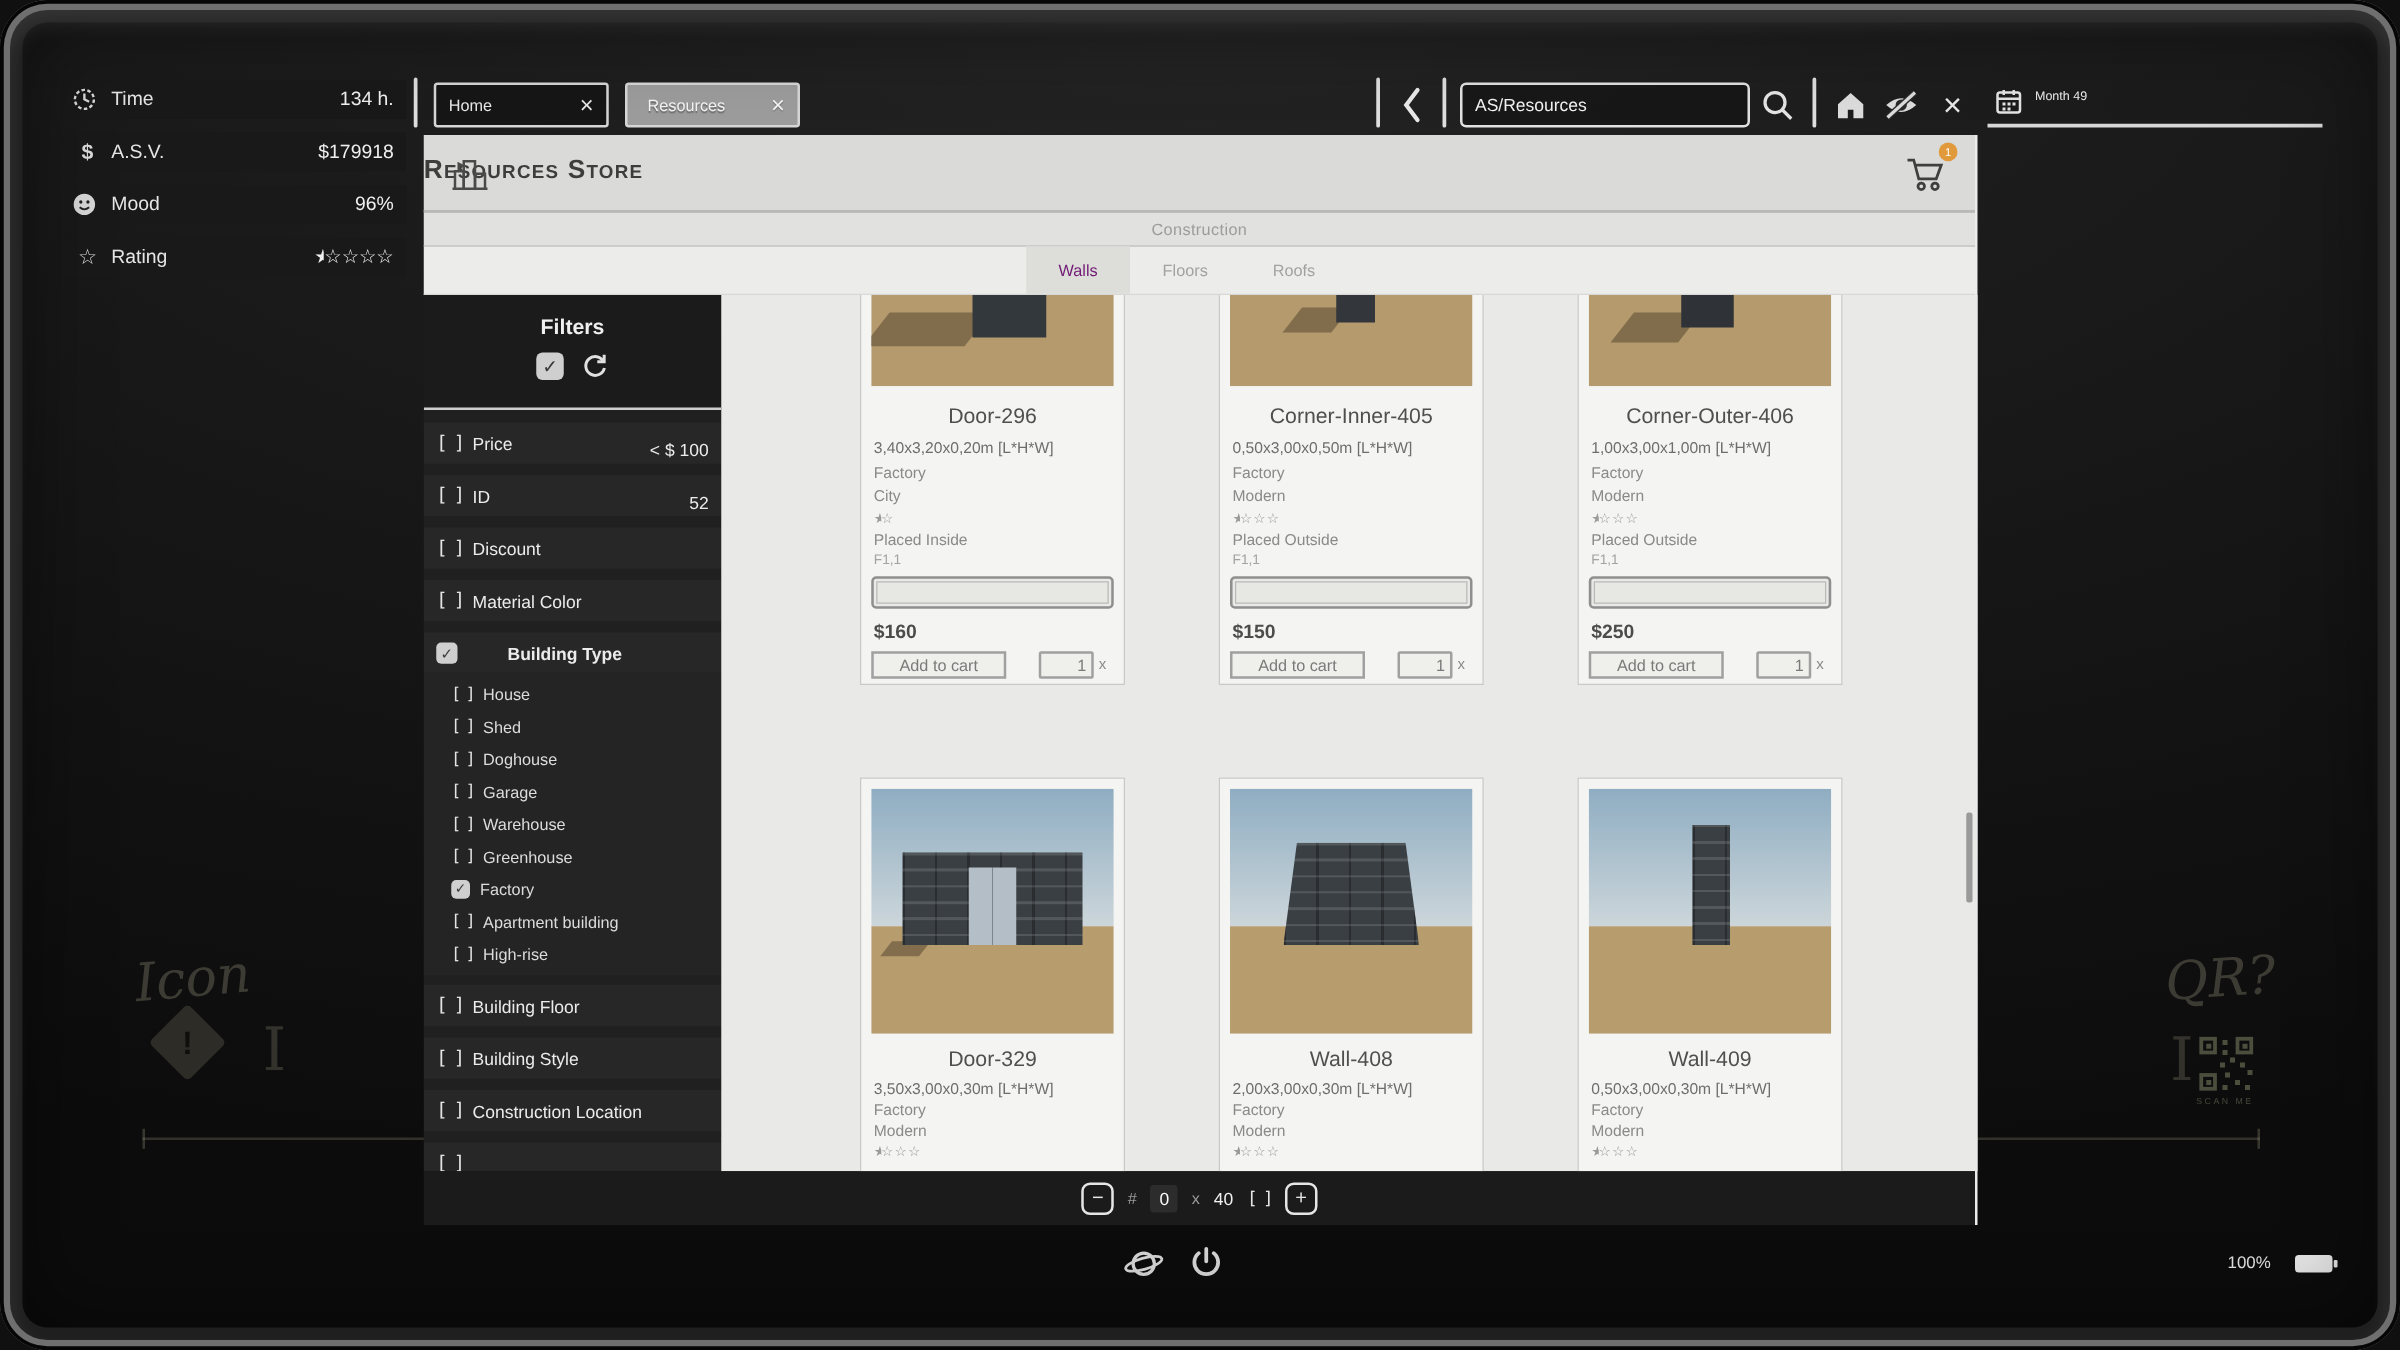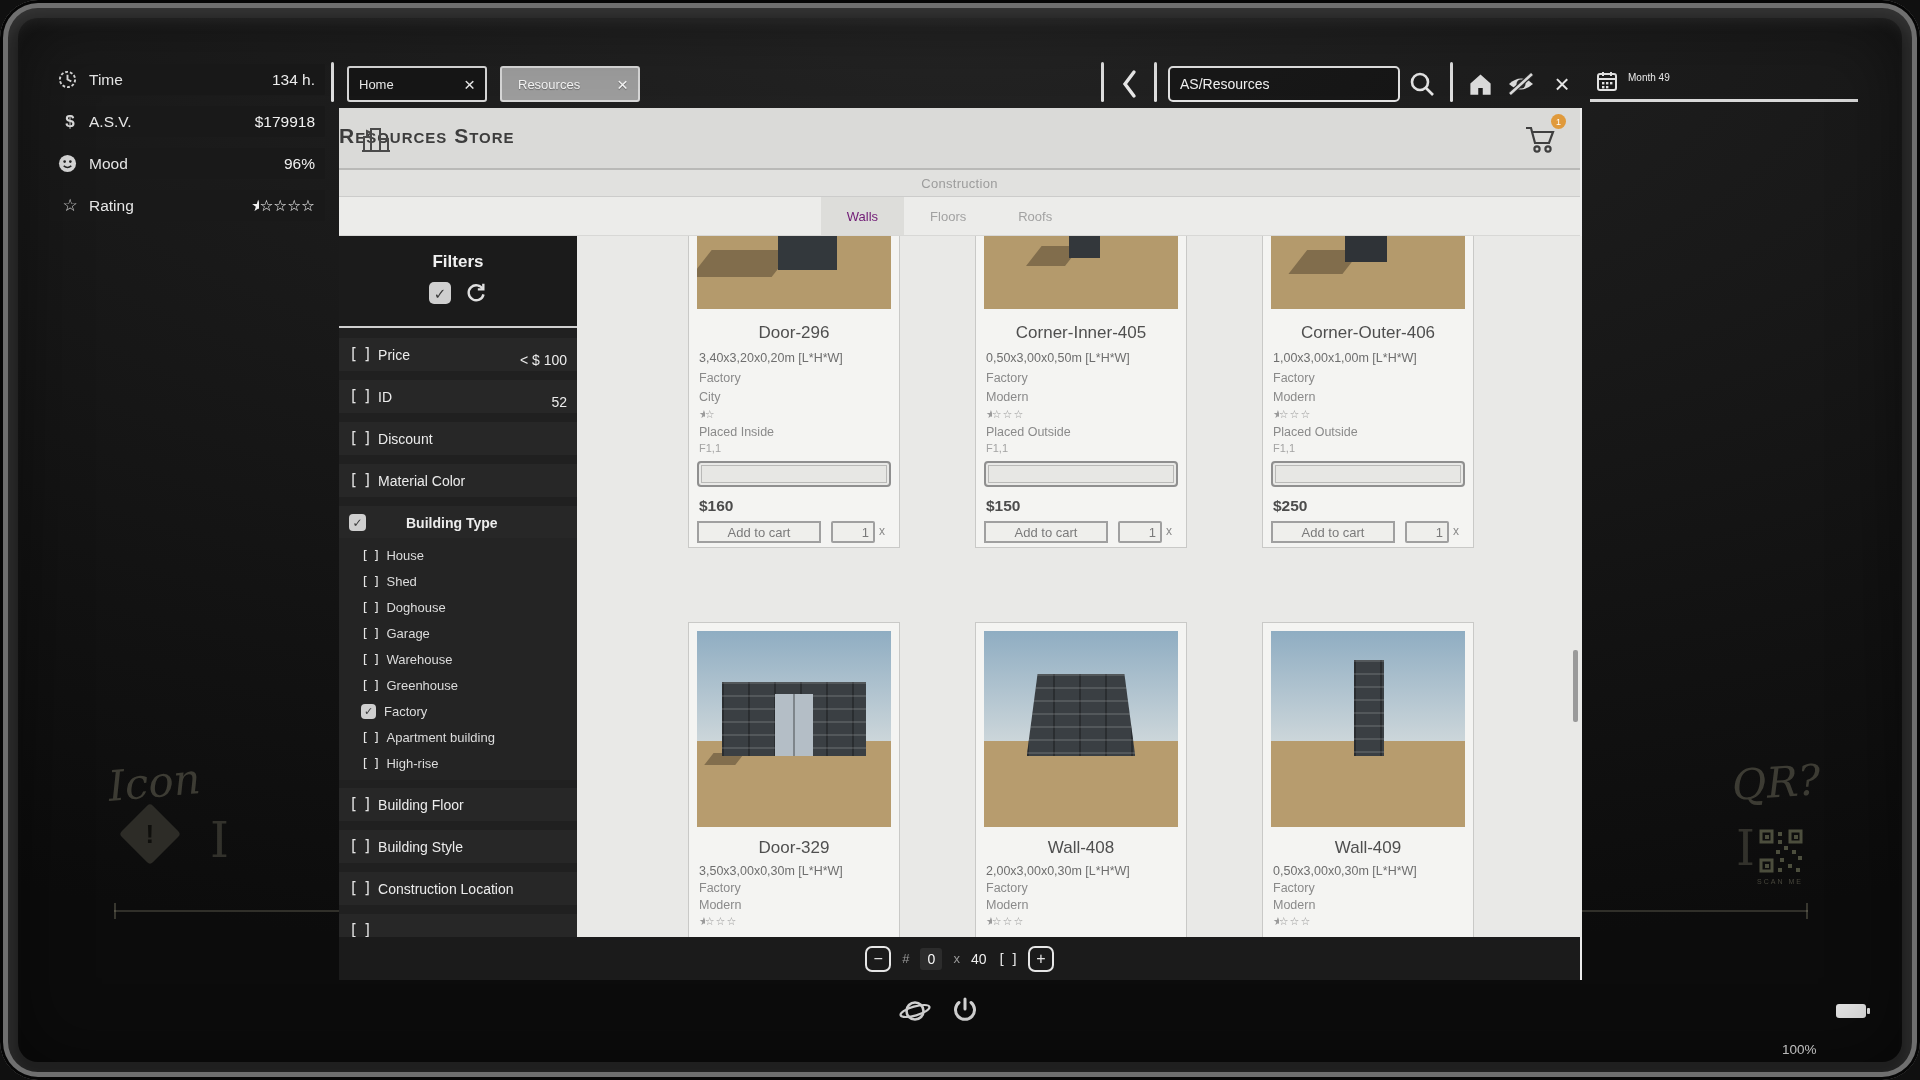--- a/index.html
+++ b/index.html
@@ -91,21 +91,21 @@
   .r1 .p-name{top:218px;} .r2 .p-name{top:215px;}
   .p-line{position:absolute;left:10px;right:6px;font-size:12.5px;color:#8a8a8a;white-space:nowrap;}
   .p-dims{color:#6e6e6e;}
   .r1 .p-dims{top:246px;} .r1 .p-type{top:266px;} .r1 .p-style{top:285px;}
   .r1 .p-stars{top:303px;} .r1 .p-place{top:320px;} .r1 .p-floor{top:337px;font-size:11px;color:#a3a3a3;}
   .r2 .p-dims{top:241px;} .r2 .p-type{top:258px;} .r2 .p-style{top:275px;} .r2 .p-stars{top:292px;}
   .p-stars{position:absolute;left:10px;font-size:11px;color:#9a9a9a;letter-spacing:1px;}
   .p-input{position:absolute;left:8px;right:8px;top:356px;height:26px;background:#e7e7e4;
     border:2px solid #8f8f8f;border-radius:4px;box-shadow:inset 0 0 0 2px #e9e9e7,inset 0 0 0 3px #b9b9b7;}
   .p-price{position:absolute;left:10px;top:392px;font-size:15.5px;font-weight:bold;color:#4c4c4c;}
-  .p-add{position:absolute;left:8px;top:416px;width:124px;height:22px;background:#efefec;
+  .p-add{position:absolute;left:8px;top:416px;width:108px;height:22px;background:#efefec;
     border:2px solid #a0a0a0;border-radius:0;color:#7a7a7a;font-size:13px;font-family:inherit;}
   .p-qty{position:absolute;left:142px;top:416px;width:44px;height:22px;background:#efefec;
     border:2px solid #a0a0a0;border-radius:2px;color:#7a7a7a;font-size:13px;
     display:flex;align-items:center;justify-content:flex-end;padding-right:4px;}
   .p-qtyx{position:absolute;left:190px;top:419px;font-size:12px;color:#8a8a8a;}
   
   .sky,.ground,.structure,.sh,.brick,.door{position:absolute;}
   .sky{left:0;top:0;right:0;background:linear-gradient(#8fadc2,#ccd6da);}
   .ground{left:0;right:0;bottom:0;background:#b79c6e;}
   .sh{background:rgba(78,64,44,.5);transform:skewX(-38deg);}
@@ -133,21 +133,21 @@
     display:flex;align-items:center;justify-content:center;gap:11px;}
   .pg-btn{width:26px;height:26px;border:2px solid #e6e6e6;border-radius:7px;background:transparent;
     color:#e6e6e6;font-size:16px;line-height:1;display:flex;align-items:center;justify-content:center;
     font-family:inherit;}
   .pg-dim{color:#9a9a9a;font-size:13px;}
   .pg-cur{min-width:22px;height:22px;background:#2c2c2c;border-radius:3px;color:#fafafa;font-size:14px;
     display:flex;align-items:center;justify-content:center;}
   .pg-tot{color:#f0f0f0;font-size:14px;}
   .pg-br{color:#e6e6e6;font-family:"DejaVu Sans Mono","Liberation Mono",monospace;font-size:14px;letter-spacing:-2px;}
   
-  .battery-lab{font-size:13.5px;color:#e0e0e0;z-index:10;margin-top:40px;}
+  .battery-lab{font-size:13.5px;color:#e0e0e0;z-index:10;}
   svg{display:block;}
 </style>
 </head>
 <body>
 
 <div class="screen">
 
   <div class="abs doodle doodle-script" style="left:108px;top:758px;transform:rotate(-5deg);">Icon</div>
   <div class="abs diamond" style="left:128px;top:812px;">
     <span>!</span>

